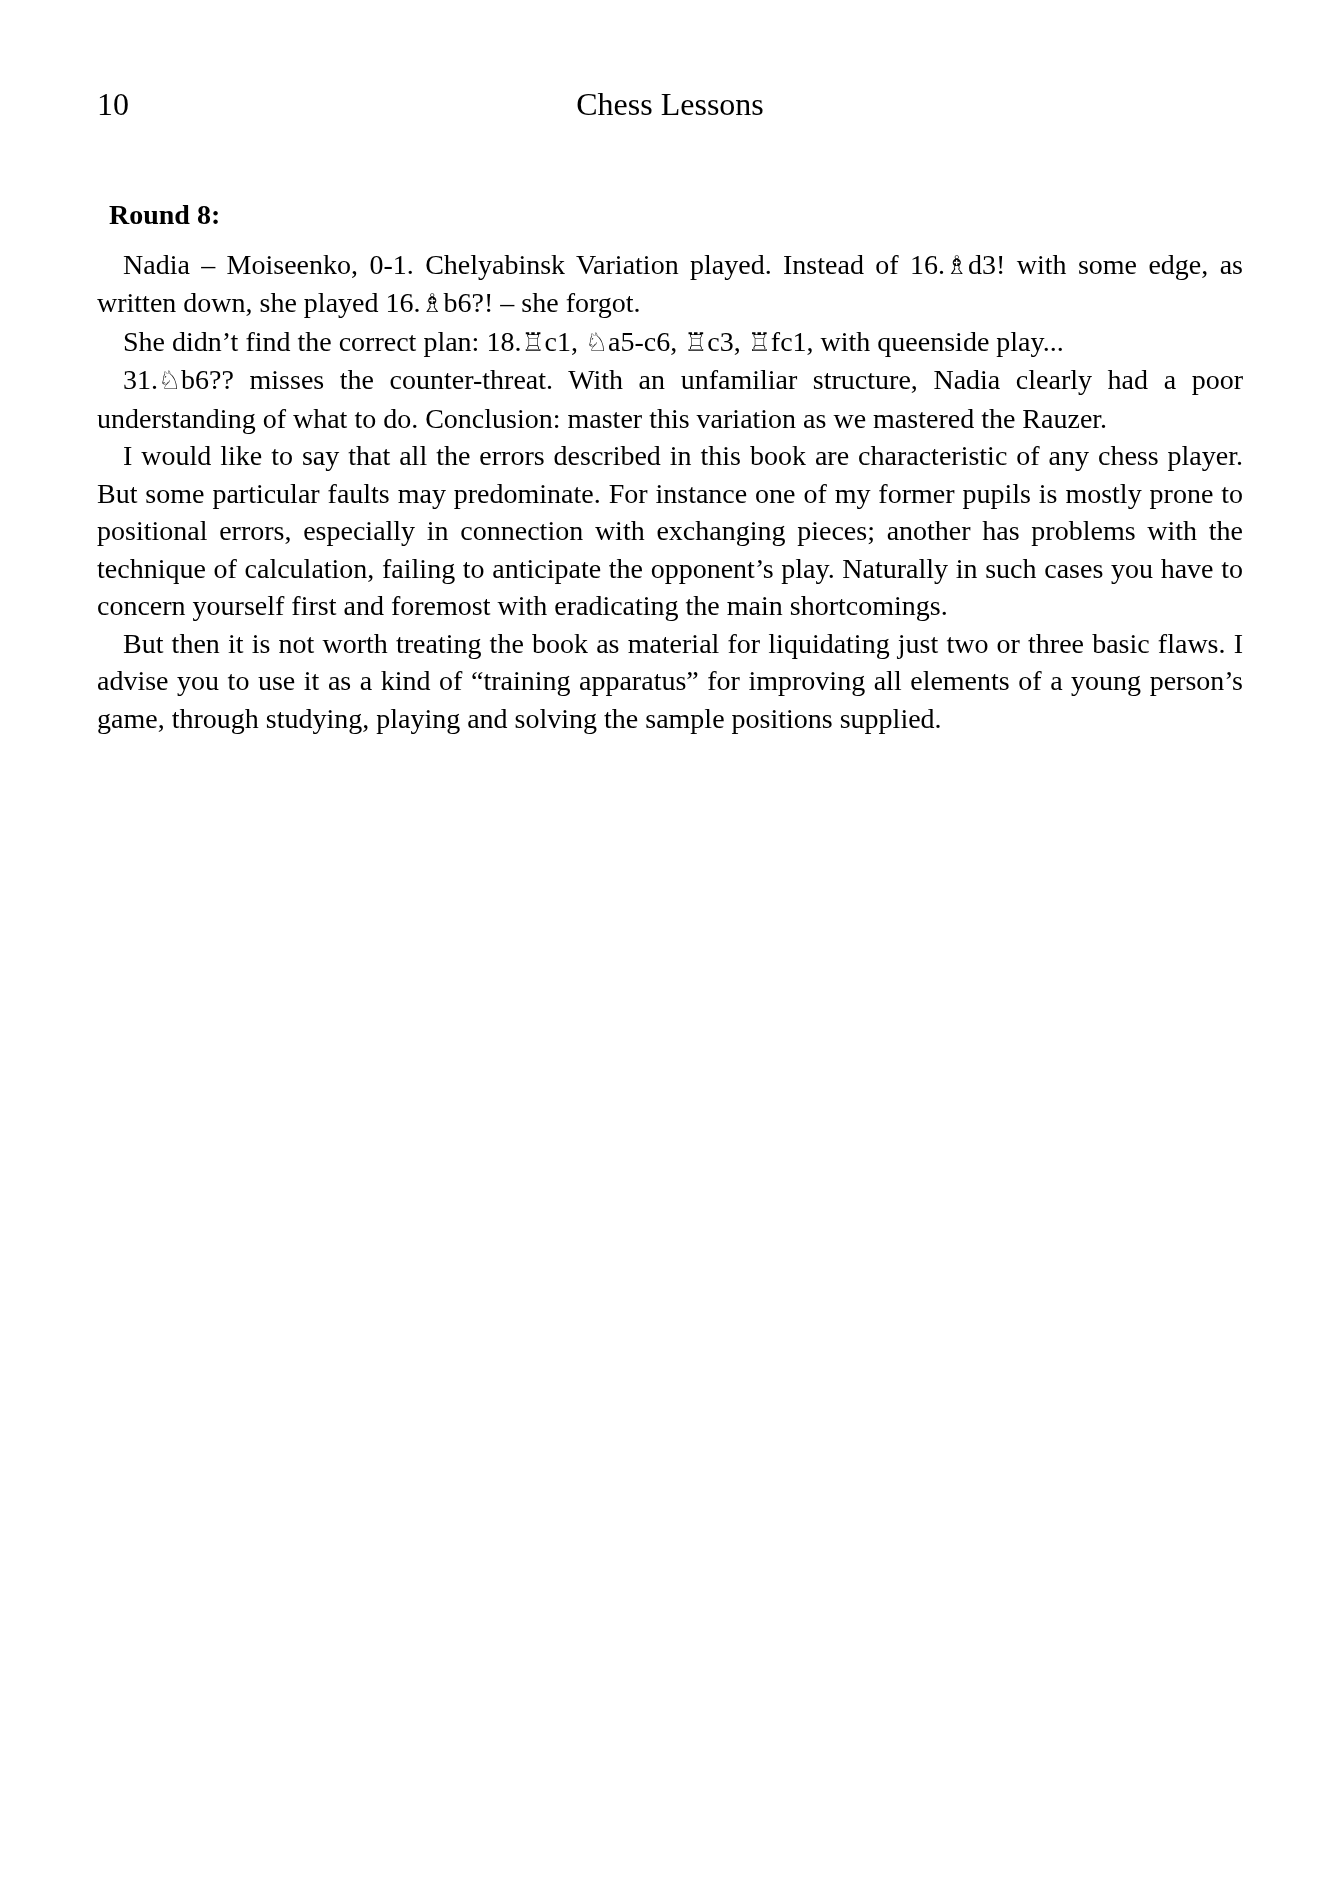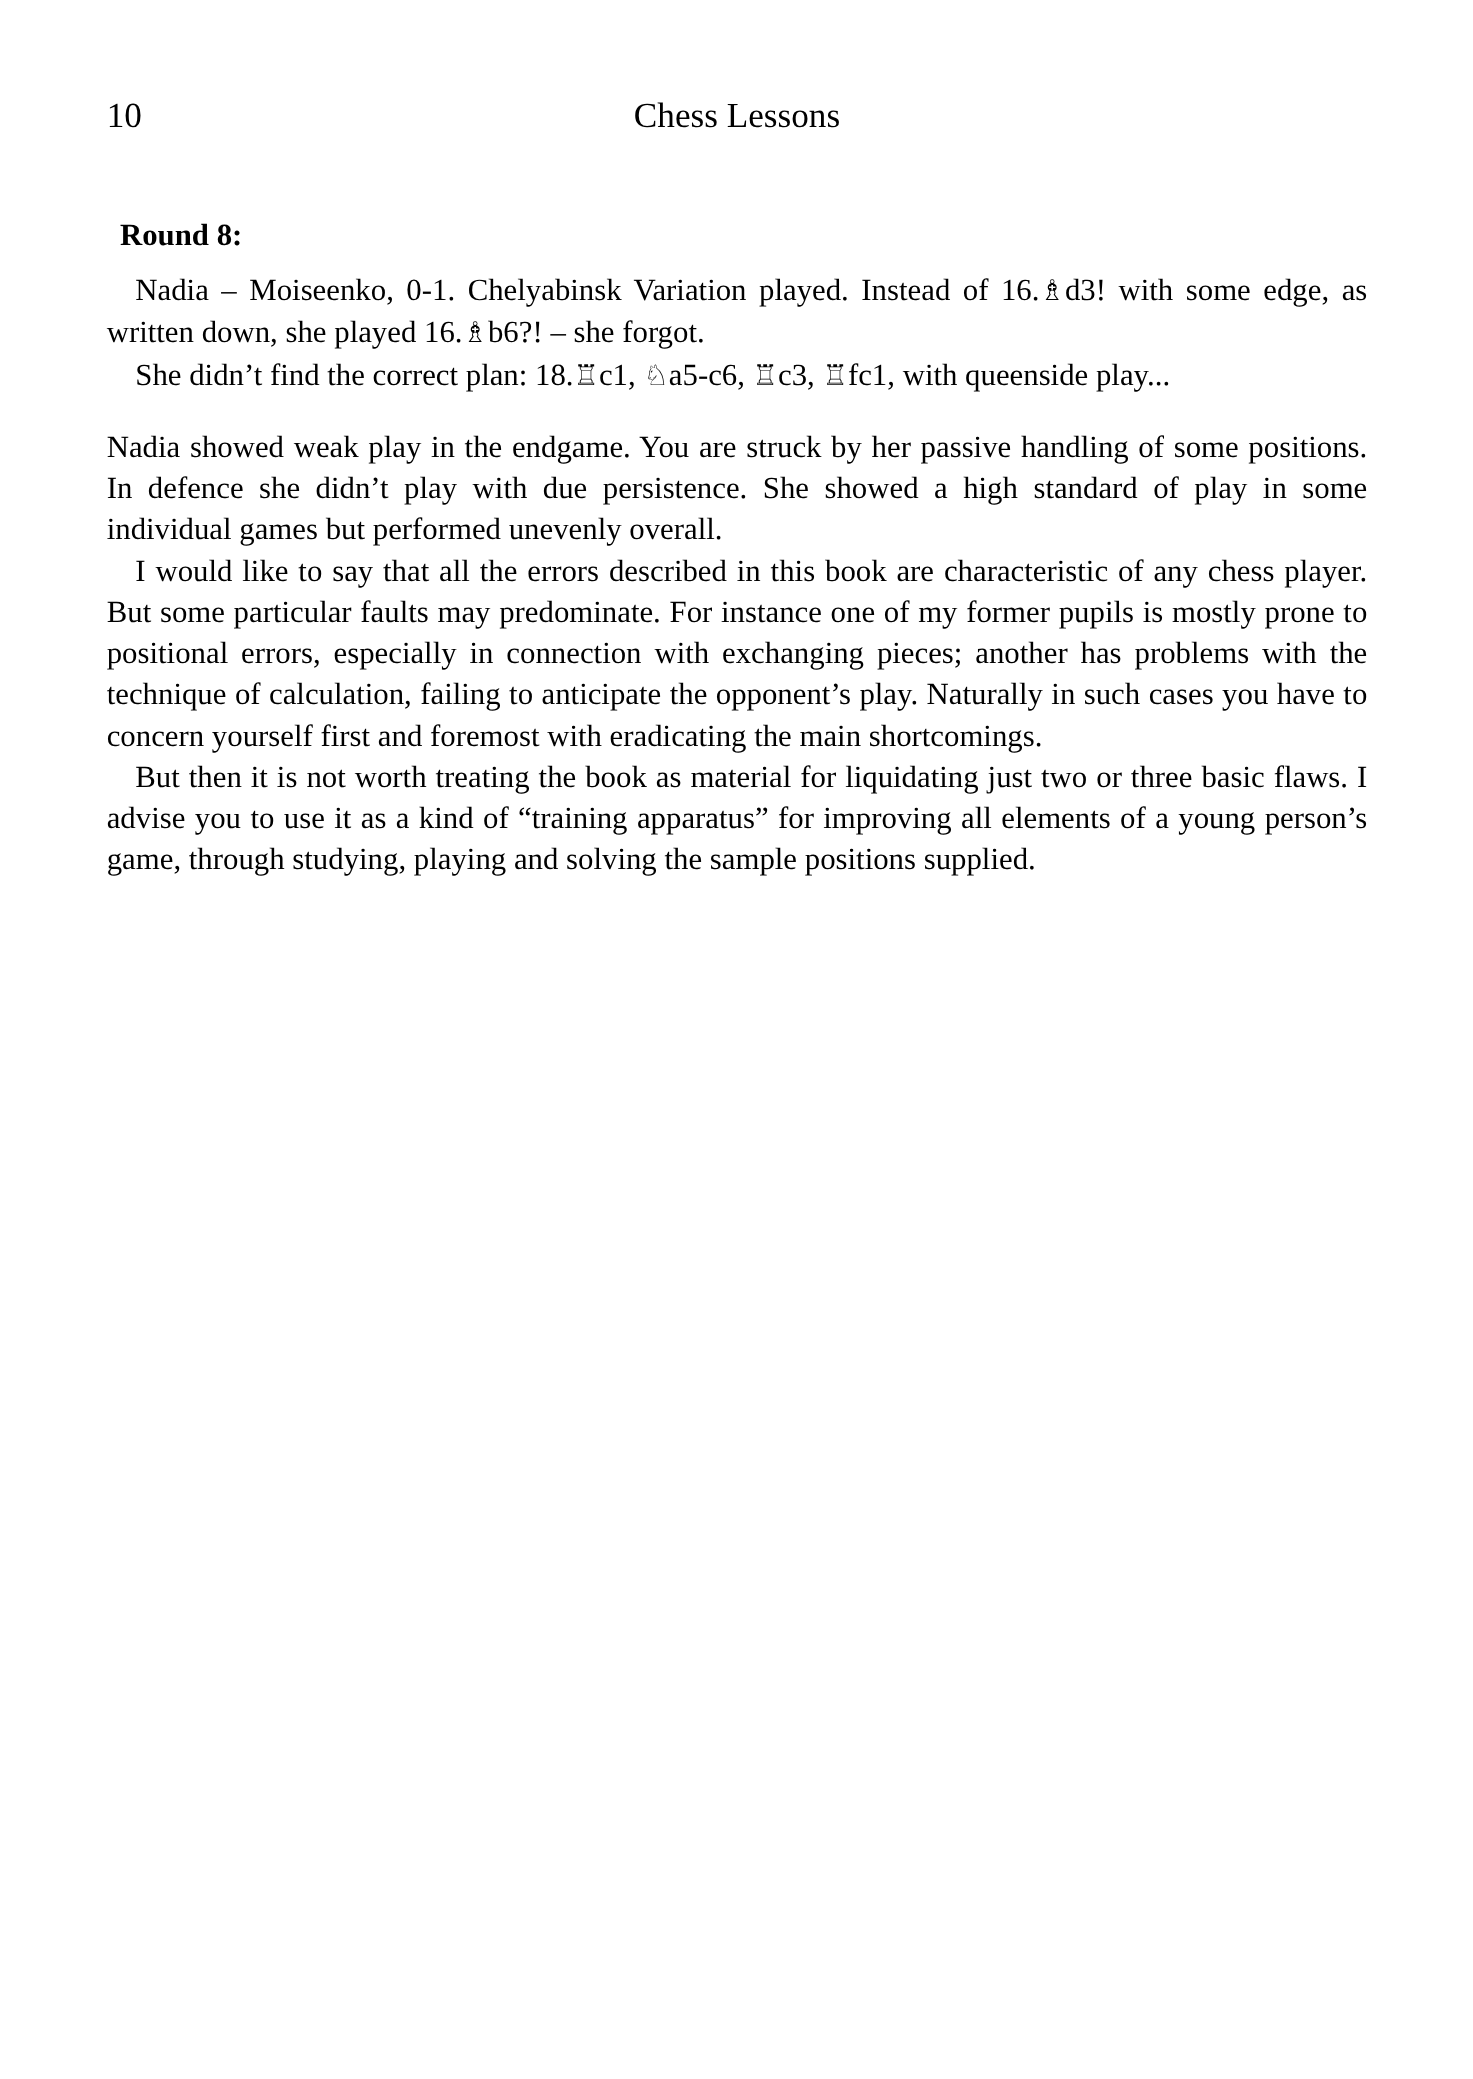--- a/index.html
+++ b/index.html
@@ -80,22 +80,22 @@
   </header>
 
   <main class="content">
 
     <h2>Round 8:</h2>
 
     <p class="indent"><span>Nadia – Moiseenko, 0-1. Chelyabinsk Variation played. Instead of 16.</span><span class="chess">♗</span><span>d3! with some edge, as written down, she played 16.</span><span class="chess">♗</span><span>b6?! – she </span><span class="em">forgot</span><span>.</span></p>
 
     <p class="indent"><span>She didn’t find the correct plan: 18.</span><span class="chess">♖</span><span>c1, </span><span class="chess">♘</span><span>a5-c6, </span><span class="chess">♖</span><span>c3, </span><span class="chess">♖</span><span>fc1, with queenside play...</span></p>
 
+    <p class="indent"><span>31.</span><span class="chess">♘</span><span>b6?? misses the counter-threat. With an unfamiliar structure, Nadia clearly had a poor understanding of what to do. Conclusion: master this variation as we mastered the Rauzer.</span></p>
 
-    <p class="section-gap">Nadia showed weak play in the endgame. You are struck by her passive handling of some positions. In defence she didn’t play with due persistence. She showed a high standard of play in some individual games but performed unevenly overall.</p>
 
 
 
 
     <p class="indent">I would like to say that all the errors described in this book are characteristic of any chess player. But some particular faults may predominate. For instance one of my former pupils is mostly prone to positional errors, especially in connection with exchanging pieces; another has problems with the technique of calculation, failing to anticipate the opponent’s play. Naturally in such cases you have to concern yourself first and foremost with eradicating the main shortcomings.</p>
 
     <p class="indent"><span>But then it is not worth treating the book as material for liquidating just two or three basic flaws. I advise you to use it as a kind of “training apparatus” for </span><span class="em">improving all elements</span><span> of a young person’s game, through studying, playing and solving the sample positions supplied.</span></p>
 
   </main>
 </div>

